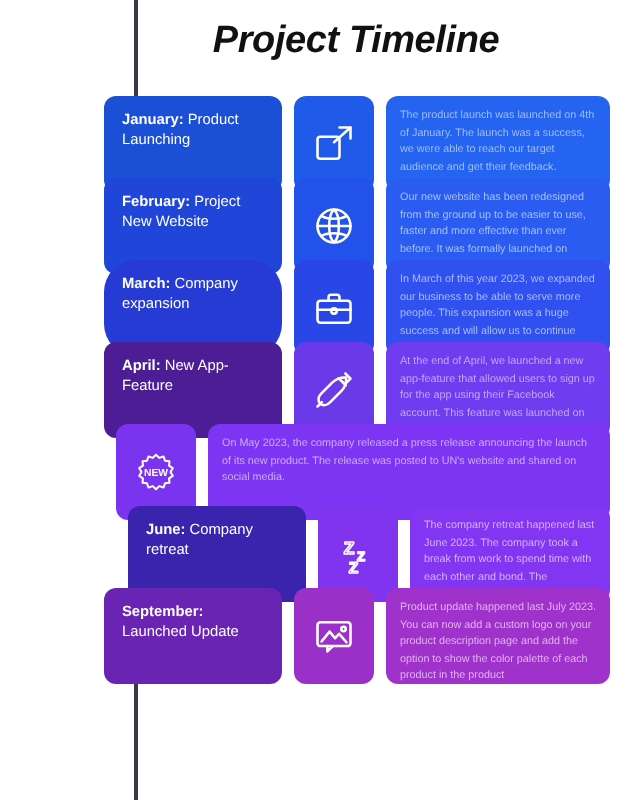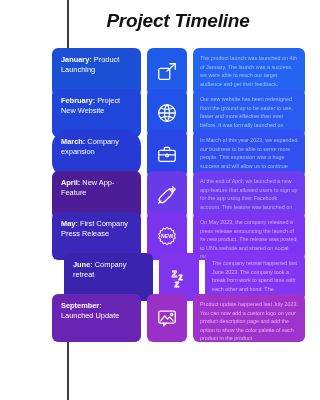--- a/index.html
+++ b/index.html
@@ -173,21 +173,20 @@
             <path d="M4.5 19.5 C3 18 3.4 15.6 5 14 L11 8 C13 6 16 5 18.6 5.2 C18.8 7.8 17.8 10.8 15.8 12.8 L9.8 18.8 C8.2 20.4 6 20.8 4.5 19.5 Z"></path>
             <path d="M14.6 5.6 L18.4 9.4"></path>
             <path d="M18.2 3 L21 5.8 L18.6 8.2"></path>
             <path d="M5.4 18.6 L3 21"></path>
           </svg>
         </span>
       </div>
       <div class="desc-card" style="background: rgb(111, 60, 240); color: rgb(196, 166, 251);">At the end of April, we launched a new app-feature that allowed users to sign up for the app using their Facebook account. This feature was launched on April 30th and was a huge success.</div>
     </div>
     <div class="timeline-row">
-      <div class="milestone-card" style="background: rgb(59, 39, 184);"><span class="milestone-month">May:</span><span class="milestone-event"> First Company Press Release</span></div>
       <div class="icon-tile" style="background: rgb(122, 52, 239);">
         <span>
           <svg width="22" height="22" viewBox="0 0 24 24" fill="none" stroke="#ffffff" stroke-width="1.4" stroke-linecap="round" stroke-linejoin="round">
             <path d="M12.00 2.60 L13.76 4.30 L16.08 3.53 L16.93 5.82 L19.35 6.14 L19.12 8.57 L21.16 9.91 L19.90 12.00 L21.16 14.09 L19.12 15.43 L19.35 17.86 L16.93 18.18 L16.08 20.47 L13.76 19.70 L12.00 21.40 L10.24 19.70 L7.92 20.47 L7.07 18.18 L4.65 17.86 L4.88 15.43 L2.84 14.09 L4.10 12.00 L2.84 9.91 L4.88 8.57 L4.65 6.14 L7.07 5.82 L7.92 3.53 L10.24 4.30 Z" stroke-width="1.1" stroke-linejoin="round"></path>
             <text x="12" y="14.4" text-anchor="middle" font-size="5.6" font-family="&quot;Liberation Sans&quot;, sans-serif" font-weight="bold" fill="#ffffff" stroke="none">NEW</text>
           </svg>
         </span>
       </div>
       <div class="desc-card" style="background: rgb(125, 53, 243); color: rgb(205, 170, 252);">On May 2023, the company released a press release announcing the launch of its new product. The release was posted to UN's website and shared on social media.</div>
     </div>

